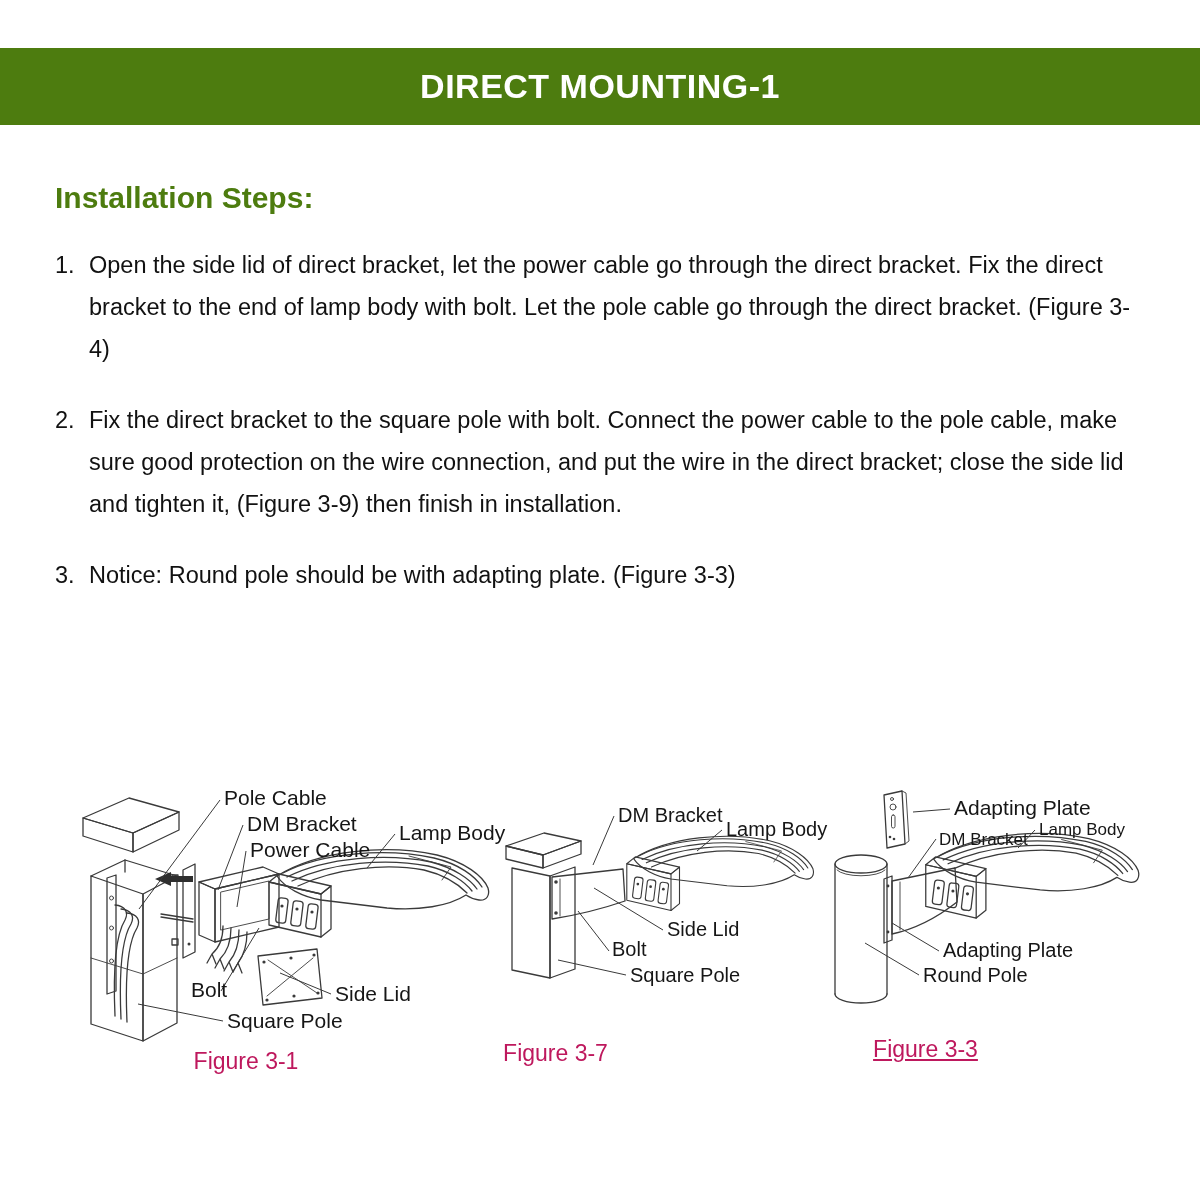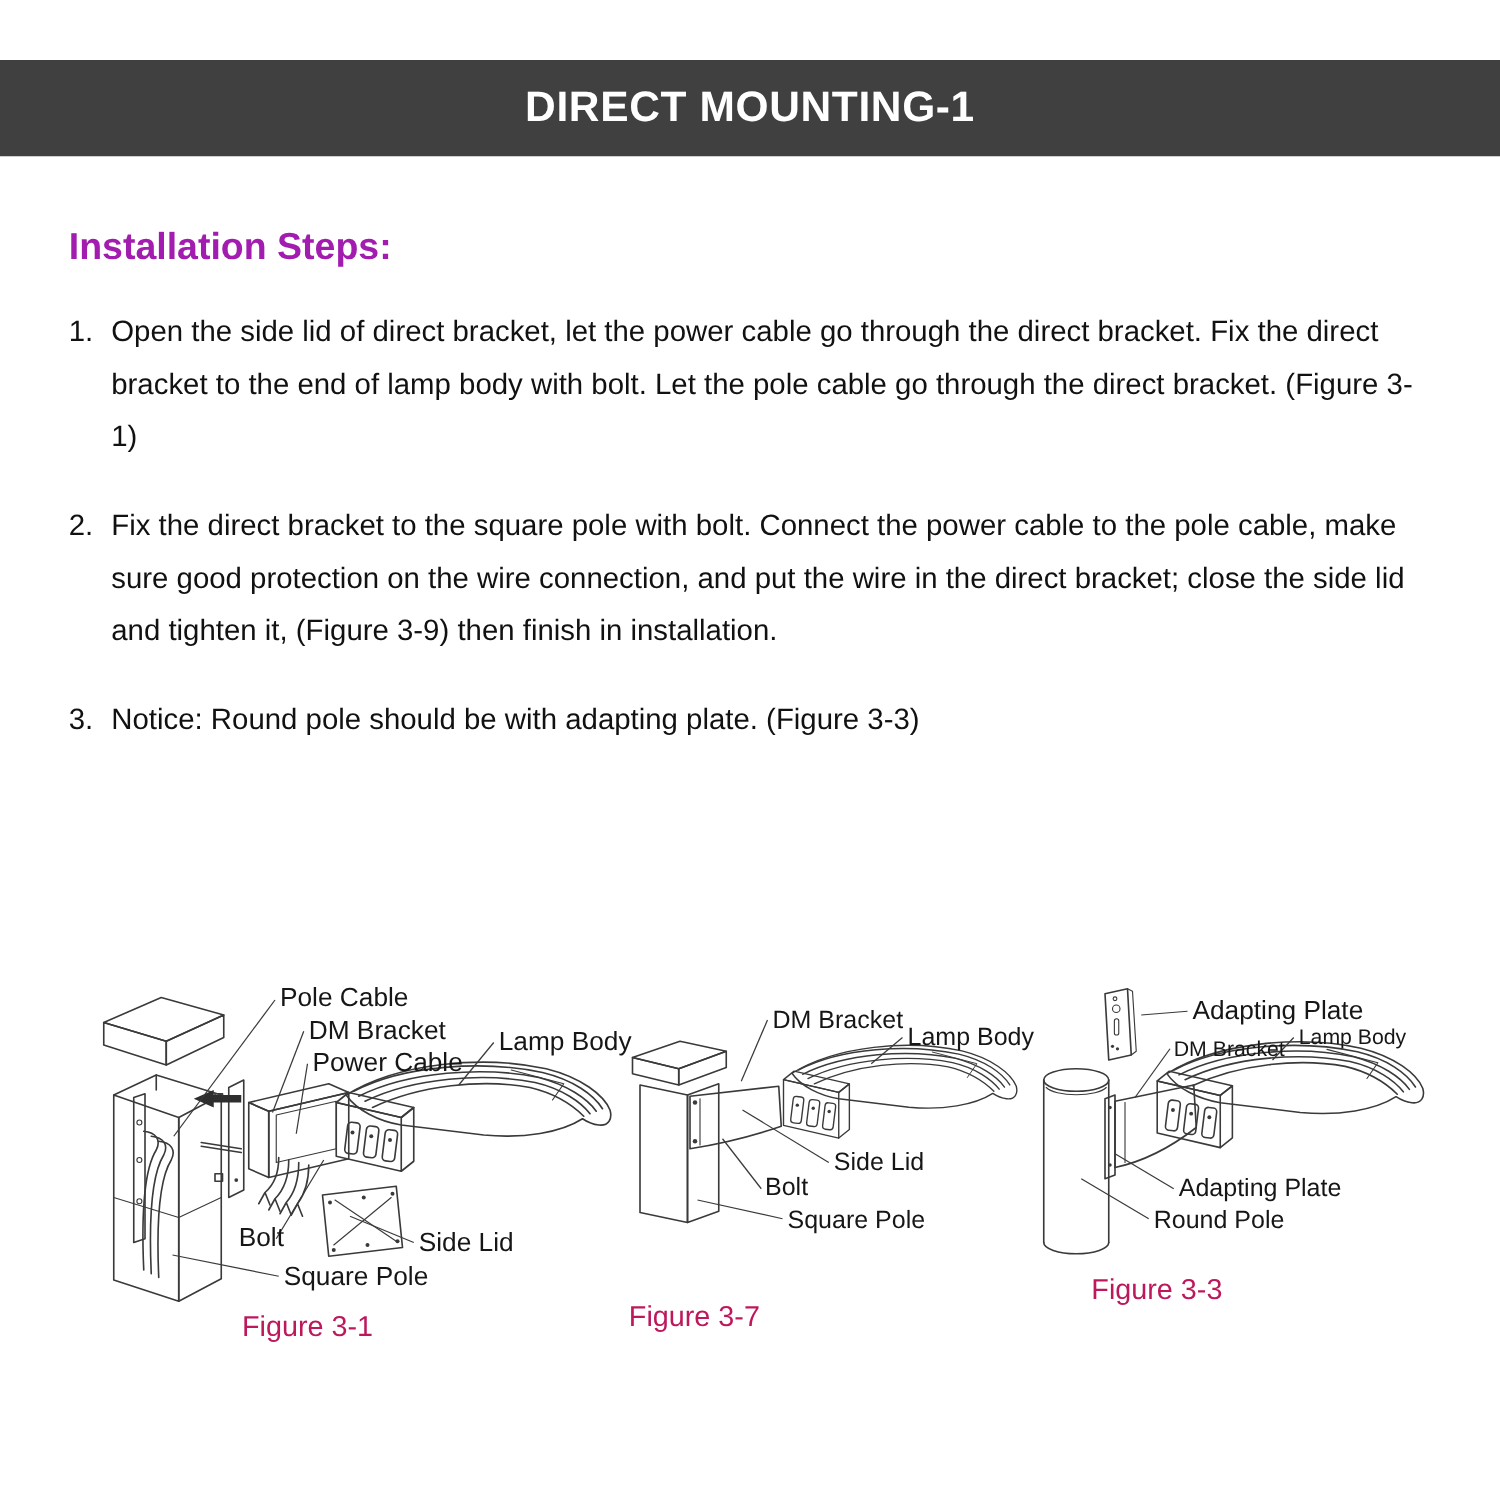--- a/index.html
+++ b/index.html
@@ -4,44 +4,44 @@
 <style>
   html,body { margin:0; padding:0; }
   body {
     width:1200px; height:1200px; position:relative;
     background:#ffffff; overflow:hidden;
     font-family:"Liberation Sans", sans-serif;
     color:#111111;
   }
   .banner {
     position:absolute; top:48px; left:0; width:1200px; height:77px;
-    background:#404040; display:flex; align-items:center; justify-content:center;
+    background:#4d7c0f; display:flex; align-items:center; justify-content:center;
   }
   .banner h1 {
     margin:0; color:#ffffff; font-size:34px; font-weight:bold; letter-spacing:0.5px;
   }
   .heading {
     position:absolute; top:181px; left:55px; margin:0;
-    font-size:30px; font-weight:bold; color:#a21caf;
+    font-size:30px; font-weight:bold; color:#4d7c0f;
   }
   .steps {
     position:absolute; top:244px; left:55px; width:1092px;
     margin:0; padding:0; list-style:none;
   }
   .step { display:flex; margin-bottom:29px; font-size:23.5px; line-height:42px; }
   .step .num { flex:none; width:34px; }
   .step .txt { flex:1; }
   .figure { position:absolute; }
   .fig1 { left:55px;  top:760px; width:450px; height:300px; }
   .fig2 { left:490px; top:780px; width:345px; height:290px; }
   .fig3 { left:820px; top:782px; width:360px; height:285px; }
   .caption { position:absolute; font-size:23px; color:#be185d; text-align:center; }
   .fig1 .caption { left:75px;  width:200px; top:272px; }
   .fig2 .caption { left:-2px;  width:135px; top:260px; }
-  .fig3 .caption { left:38px;  width:135px; top:236px; }
+  .fig3 .caption { left:38px;  width:135px; top:254px;text-decoration:underline; }
   svg { display:block; }
   .draw, .draw * { fill:none; stroke:#3a3a3a; stroke-width:1.3; stroke-linejoin:round; stroke-linecap:round; }
   .thin { stroke-width:0.9; }
   .lead { fill:none; stroke:#3a3a3a; stroke-width:1; }
   .dot  { fill:#3a3a3a; stroke:none; }
   .solid{ fill:#2e2e2e; stroke:none; }
   .lbl   { font-family:"Liberation Sans", sans-serif; font-size:21px; fill:#161616; stroke:none; }
   .lbl20 { font-size:20px; }
   .lbl17 { font-size:17px; }
   .defs-holder { position:absolute; width:0; height:0; overflow:hidden; }
@@ -73,21 +73,21 @@
 
 <header class="banner">
   <h1>DIRECT MOUNTING-1</h1>
 </header>
 
 <h2 class="heading">Installation Steps:</h2>
 
 <ol class="steps">
   <li class="step">
     <span class="num">1.</span>
-    <span class="txt">Open the side lid of direct bracket, let the power cable go through the direct bracket. Fix the direct bracket to the end of lamp body with bolt. Let the pole cable go through the direct bracket. (Figure 3-1)</span>
+    <span class="txt">Open the side lid of direct bracket, let the power cable go through the direct bracket. Fix the direct bracket to the end of lamp body with bolt. Let the pole cable go through the direct bracket. (Figure 3-4)</span>
   </li>
   <li class="step">
     <span class="num">2.</span>
     <span class="txt">Fix the direct bracket to the square pole with bolt. Connect the power cable to the pole cable, make sure good protection on the wire connection, and put the wire in the direct bracket; close the side lid and tighten it, (Figure 3-9) then finish in installation.</span>
   </li>
   <li class="step">
     <span class="num">3.</span>
     <span class="txt">Notice: Round pole should be with adapting plate. (Figure 3-3)</span>
   </li>
 </ol>

